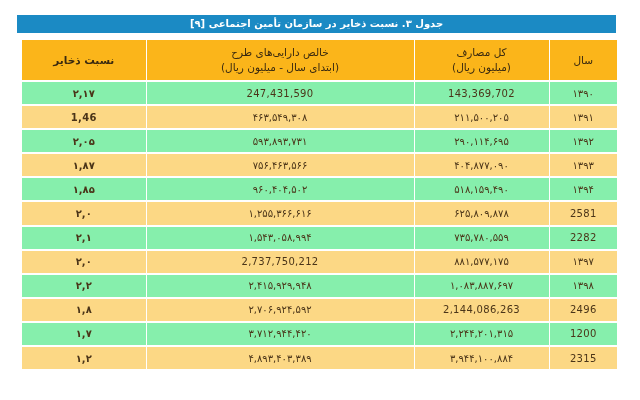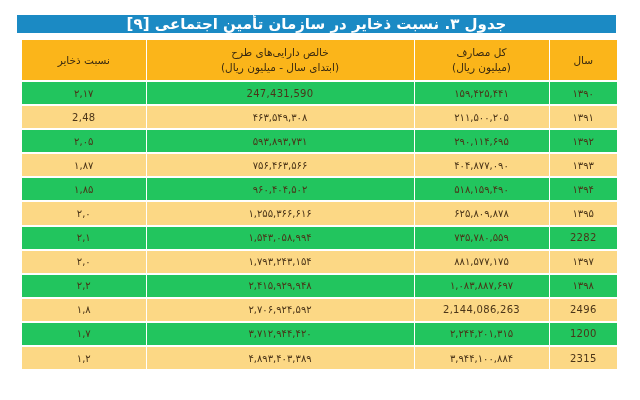--- a/index.html
+++ b/index.html
@@ -1,31 +1,31 @@
 <!DOCTYPE html>
 <html><head>
 <meta charset="utf-8">
 <style>
   html, body { margin:0; padding:0; background:#ffffff; }
   body { width:640px; height:400px; position:relative; overflow:hidden;
          font-family:"DejaVu Sans", sans-serif; }
   .title-bar { position:absolute; left:17px; top:15px; width:599px; height:18px;
                background:#1b8ac4; color:#ffffff; text-align:center;
-               font-size:15px; font-weight:bold; line-height:18px; direction:rtl; }
+               font-size:10px; font-weight:bold; line-height:18px; direction:rtl; }
   table.data { position:absolute; left:22px; top:40px; width:595px;
                border-collapse:collapse; direction:rtl; table-layout:fixed; }
   table.data th { background:#fbb51a; color:#3a2a10; font-weight:normal;
                   font-size:10.5px; height:40px; padding:0; line-height:15px;
                   border-left:1.5px solid #ffffff; border-bottom:2px solid #ffffff; }
   table.data td { height:22.1px; padding:0; text-align:center; font-size:10px;
                   color:#4a3418; border-left:1.5px solid #ffffff;
                   border-bottom:2px solid #ffffff; letter-spacing:0.3px; }
-  table.data tr.odd td { background:#22c55e; }
+  table.data tr.odd td { background:#86efac; }
   table.data tr.even td { background:#fcd885; }
-  table.data th:last-child, table.data td:last-child { border-left:none; }
+  table.data th:last-child, table.data td:last-child { border-left:none;font-weight:bold; }
 </style>
 </head>
 <body>
 
 <div class="title-bar">جدول ۳. نسبت ذخایر در سازمان تأمین اجتماعی [۹]</div>
 
 <table class="data">
   <colgroup>
     <col style="width:68px">
       <col style="width:135px">
@@ -46,64 +46,64 @@
           <div>(ابتدای سال - میلیون ریال)</div>
         </th>
       <th>
           <div>نسبت ذخایر</div>
         </th>
     </tr>
   </thead>
   <tbody id="tbody">
       <tr class="odd">
         <td>۱۳۹۰</td>
-        <td>۱۵۹,۴۲۵,۴۴۱</td>
+        <td>143,369,702</td>
         <td>247,431,590</td>
         <td>۲,۱۷</td>
       </tr>
       <tr class="even">
         <td>۱۳۹۱</td>
         <td>۲۱۱,۵۰۰,۲۰۵</td>
         <td>۴۶۳,۵۴۹,۳۰۸</td>
-        <td>2,48</td>
+        <td>1,46</td>
       </tr>
       <tr class="odd">
         <td>۱۳۹۲</td>
         <td>۲۹۰,۱۱۴,۶۹۵</td>
         <td>۵۹۳,۸۹۳,۷۳۱</td>
         <td>۲,۰۵</td>
       </tr>
       <tr class="even">
         <td>۱۳۹۳</td>
         <td>۴۰۴,۸۷۷,۰۹۰</td>
         <td>۷۵۶,۴۶۳,۵۶۶</td>
         <td>۱,۸۷</td>
       </tr>
       <tr class="odd">
         <td>۱۳۹۴</td>
         <td>۵۱۸,۱۵۹,۴۹۰</td>
         <td>۹۶۰,۴۰۴,۵۰۲</td>
         <td>۱,۸۵</td>
       </tr>
       <tr class="even">
-        <td>۱۳۹۵</td>
+        <td>2581</td>
         <td>۶۲۵,۸۰۹,۸۷۸</td>
         <td>۱,۲۵۵,۳۶۶,۶۱۶</td>
         <td>۲,۰</td>
       </tr>
       <tr class="odd">
         <td>2282</td>
         <td>۷۳۵,۷۸۰,۵۵۹</td>
         <td>۱,۵۴۳,۰۵۸,۹۹۴</td>
         <td>۲,۱</td>
       </tr>
       <tr class="even">
         <td>۱۳۹۷</td>
         <td>۸۸۱,۵۷۷,۱۷۵</td>
-        <td>۱,۷۹۳,۲۴۳,۱۵۴</td>
+        <td>2,737,750,212</td>
         <td>۲,۰</td>
       </tr>
       <tr class="odd">
         <td>۱۳۹۸</td>
         <td>۱,۰۸۳,۸۸۷,۶۹۷</td>
         <td>۲,۴۱۵,۹۲۹,۹۴۸</td>
         <td>۲,۲</td>
       </tr>
       <tr class="even">
         <td>2496</td>

